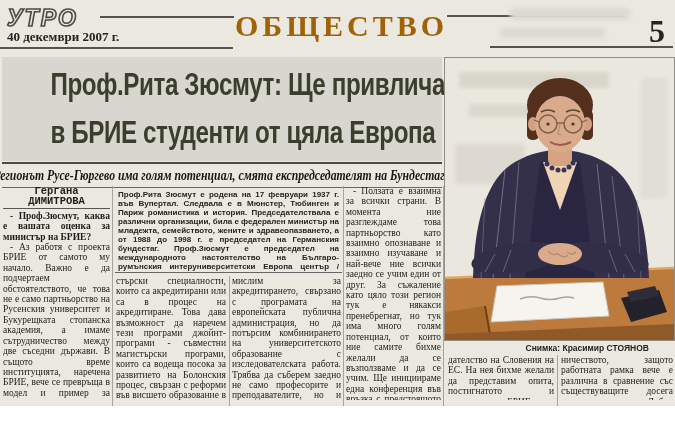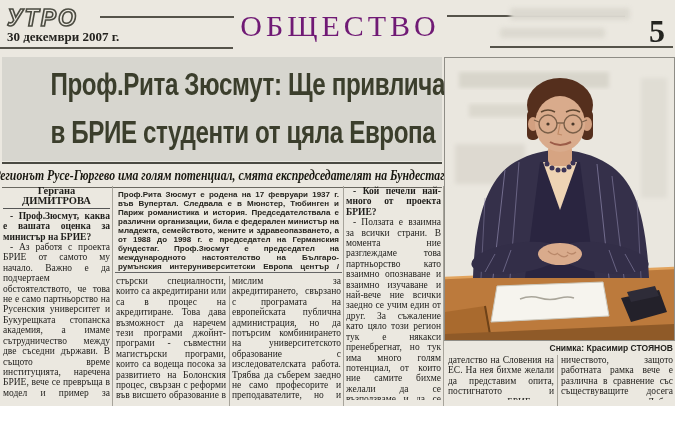--- a/index.html
+++ b/index.html
@@ -10,21 +10,21 @@
   
   .logo{
     position:absolute; left:7px; top:5px; font-family:"Liberation Sans",sans-serif;
     font-weight:bold; font-size:23px; letter-spacing:2px; font-style:italic;
     color:#ebe8e0; -webkit-text-stroke:1.6px #4c4c42; text-shadow:0 0 0 #4c4c42;
   }
   .hrule{position:absolute; background:#55534a;}
   .date{position:absolute; left:7px; top:29px; font-weight:bold; font-size:13px; color:#24231f;}
   .section{
     position:absolute; left:235px; top:9px; width:210px; text-align:center;
-    font-weight:normal; font-size:30px; letter-spacing:4px; color:#701a75;
+    font-weight:bold; font-size:30px; letter-spacing:4px; color:#a16207;
   }
   .pagenum{position:absolute; right:10px; top:13px; font-weight:bold; font-size:32px; color:#242420;}
   .ghost{position:absolute; background:#dcd9d0; filter:blur(2px); border-radius:3px;}
   
   .headline-box{
     position:absolute; left:2px; top:57px; width:440px; height:104px;
     background:#d7d6cf; display:flex; flex-direction:column; justify-content:center;
   }
   .hl-line{
     width:440px; text-align:center; white-space:nowrap;
@@ -43,55 +43,55 @@
   }
   
   .col{
     position:absolute; top:186px; bottom:6px; overflow:hidden;
     font-size:9.5px; line-height:10.4px; text-align:justify;
   }
   .col p{margin:0; text-indent:7px;}
   .col p.q{font-weight:bold;}
   .byline{
     font-weight:bold; font-size:10.5px; text-align:center; text-indent:0 !important;
-    border-bottom:1px solid #555; padding-bottom:1px; margin-bottom:2px !important;
+    border-bottom:1px solid #555; padding-bottom:1px; margin-bottom:2px !important;font-family:Liberation Mono, monospace;
   }
   .vsep{position:absolute; width:1px; background:#a7a49b;}
   .bio-box{
     position:absolute; left:115px; top:188px; width:227px; height:85px; overflow:hidden;
     font-family:"Liberation Sans",sans-serif; font-weight:bold;
     font-size:8px; line-height:9px; text-align:justify; color:#26251f;
     padding:2px 3px; box-sizing:border-box; border-bottom:1px solid #666;
   }
   
   .photo{
     position:absolute; left:444px; top:57px; width:231px; height:284px;
     border:1px solid #8f8d86; box-sizing:border-box; background:#eae7df;
   }
   .caption{
-    position:absolute; left:444px; top:343px; width:229px; text-align:right;
+    position:absolute; left:420px; top:343px; width:229px; text-align:right;
     font-family:"Liberation Sans",sans-serif; font-size:8.5px; font-weight:600; color:#24231f;
   }
   
   .bottom-box{
     position:absolute; left:8px; top:441px; width:440px; height:8px;
     border:1px solid #8d8b84; border-bottom:none; border-radius:5px 5px 0 0;
     background:#e2e0d9;
   }
   .bottom-line{position:absolute; left:452px; top:441px; width:221px; height:2px; background:#2a2a28;}
 </style>
 </head>
 <body>
 
 <div id="page">
 
   <div class="logo">УТРО</div>
   <div class="hrule" style="left:100px; top:16px; width:134px; height:2px;"></div>
   <div class="hrule" style="left:447px; top:15px; width:178px; height:2px;"></div>
-  <div class="date">30 декември 2007 г.</div>
+  <div class="date">40 декември 2007 г.</div>
   <div class="hrule" style="left:0; top:47px; width:233px; height:2px;"></div>
   <div class="section">ОБЩЕСТВО</div>
   <div class="ghost" style="left:510px; top:8px; width:120px; height:12px;"></div>
   <div class="ghost" style="left:500px; top:28px; width:105px; height:10px;"></div>
   <div class="pagenum">5</div>
   <div class="hrule" style="left:490px; top:46px; width:183px; height:2px;"></div>
 
   <div class="headline-box">
     <div class="hl-line">Проф.Рита Зюсмут: Ще привличаме</div>
     <div class="hl-line">в БРИЕ студенти от цяла Европа</div>
@@ -115,21 +115,20 @@
 
   </div>
   <div class="vsep" style="left:229px; top:276px; height:165px;"></div>
 
   <div class="col" style="left:232px; top:276px; width:109px;">
     <p style="text-indent:0;">мислим за акредитирането, свързано с програмата на европейската публична администрация, но да потърсим комбинирането на университетското образование с изследователската работа. Трябва да съберем заедно не само професорите и преподавателите, но и студентите от различни региони. Досега имаше студенти от България, Румъния и Германия, а към тях могат да се присъединят и други студенти от региона на Югоизточна Европа и це-</p>
   </div>
   <div class="vsep" style="left:343px; top:186px; height:255px;"></div>
 
   <div class="col" style="left:346px; width:95px;">
-    <p class="q">- Кой печели най-много от проекта БРИЕ?</p>
     <p>- Ползата е взаимна за всички страни. В момента ние разглеждаме това партньорство като взаимно опознаване и взаимно изучаване и най-вече ние всички заедно се учим един от друг. За съжаление като цяло този регион тук е някакси пренебрегнат, но тук има много голям потенциал, от които ние самите бихме желали да се възползваме и да се учим. Ще инициираме една конференция във връзка с предстоящото предсе-</p>
   </div>
   <div class="vsep" style="left:443px; top:186px; height:255px;"></div>
 
   <div class="photo">
     <svg width="229" height="282" viewBox="0 0 229 282" xmlns="http://www.w3.org/2000/svg">
       <defs>
         <filter id="blur2">
             <feGaussianBlur stdDeviation="2"></feGaussianBlur>
           </filter>

